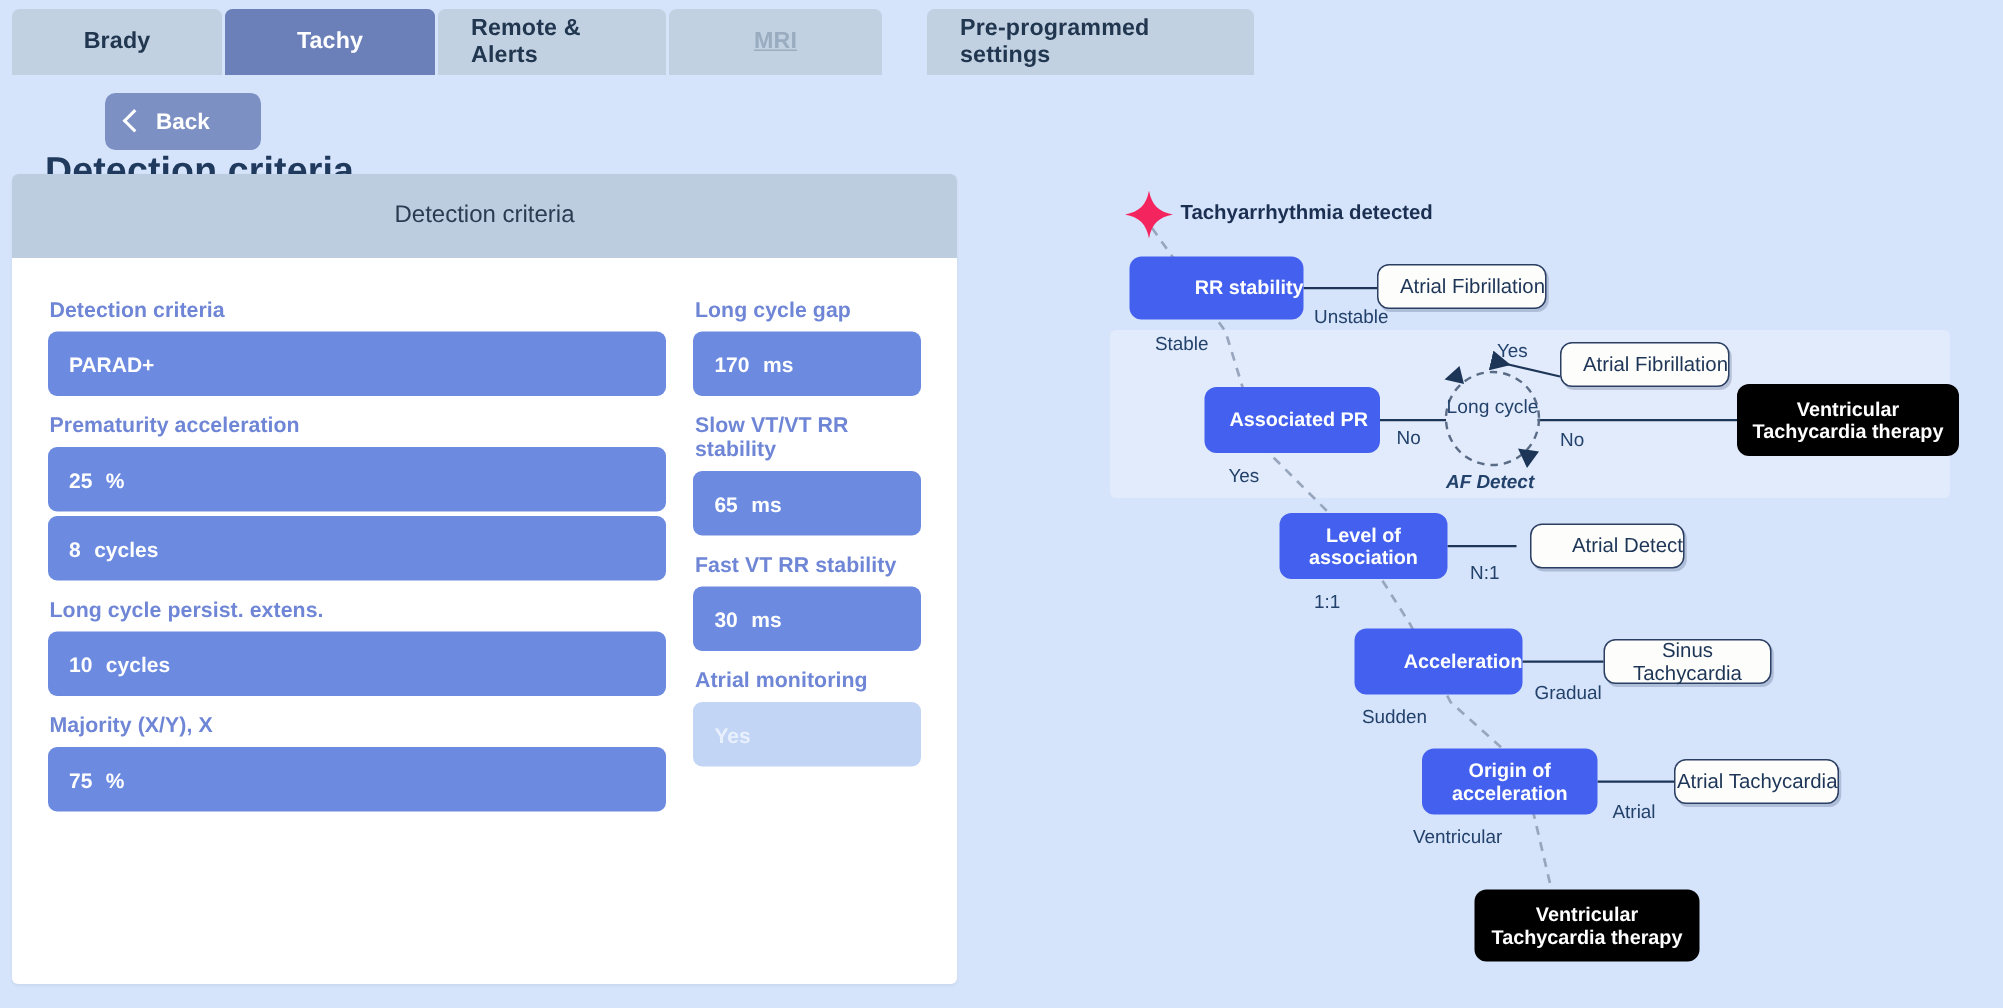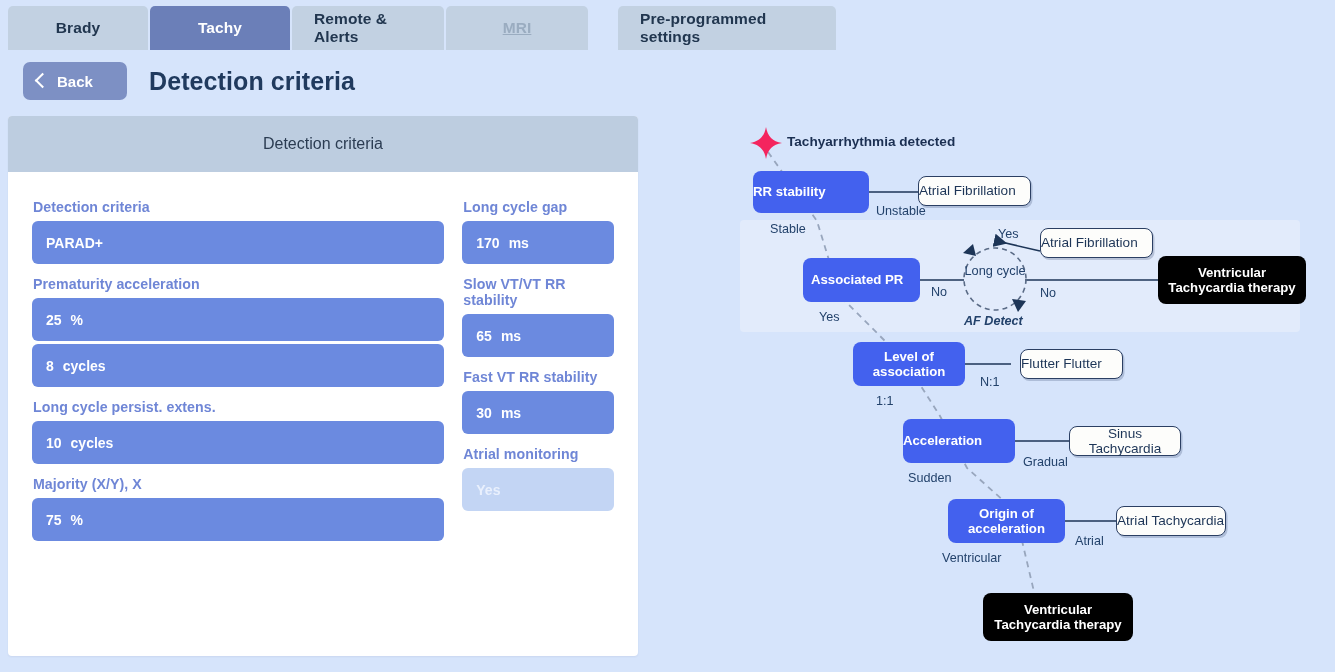--- a/index.html
+++ b/index.html
@@ -27,21 +27,21 @@
   }
   .tab.w1 { width: 140px; }
   .tab.w2 { width: 140px; }
   .tab.w3 { width: 152px; }
   .tab.w4 { width: 142px; text-decoration: underline; }
   .tab.active { background: #6b7fb8; color: #ffffff; }
   .tab.disabled { color: #9aacc0; }
   .tab.spaced { margin-left: 28px; width: 218px; }
 
   
-  .headerrow { position: absolute; left: 23px; top: 62px; display: flex; align-items: center; }
+  .headerrow { position: absolute; left: 8px; top: 62px; display: flex; align-items: center; flex-direction: column; }
   .backbtn {
     width: 104px; height: 38px;
     background: #7d90c4; color: #ffffff;
     border-radius: 7px;
     display: flex; align-items: center; gap: 9px;
     padding-left: 14px;
     font-size: 15px; font-weight: 700;
     cursor: pointer; user-select: none;
   }
   .chev { width: 11px; height: 11px; border-left: 2.4px solid #fff; border-bottom: 2.4px solid #fff;
@@ -88,21 +88,21 @@
   
   .flow { position: absolute; left: 735px; top: 116px; width: 600px; height: 556px; }
   .flow svg { position: absolute; left: 0; top: 0; }
   .afpanel {
     position: absolute; left: 5px; top: 104px;
     width: 560px; height: 112px;
     background: #e2ebfb; border-radius: 4px;
   }
   .node {
     position: absolute;
-    display: flex; align-items: center; justify-content: flex-start;
+    display: flex; align-items: center; justify-content: flex-end;
     text-align: center;
     border-radius: 8px;
     font-weight: 700; line-height: 1.14;
     user-select: none; cursor: pointer;
   }
   .node.decision { background: #4361ee; color: #ffffff; font-size: 13.2px; }
   .node.outcome {
     background: #fdfdfb; color: #1d3557; font-size: 13.6px; font-weight: 400;
     border: 1.3px solid #123; border-color: #2b3f63;
     box-shadow: 1.5px 2px 0 rgba(30,50,90,.22);
@@ -296,21 +296,21 @@
 
     <div class="node therapy" style="left:423px; top:140px; width:148px; height:48px; padding:0 8px;">
       <span>Ventricular Tachycardia therapy</span>
     </div>
 
     <div class="node decision" style="left:118px; top:226px; width:112px; height:44px; padding:0 6px;">
       <span>Level of association</span>
     </div>
 
     <div class="node outcome" style="left:285px; top:233px; width:103px; height:30px;">
-      <span>Flutter Flutter</span>
+      <span>Atrial Detect</span>
     </div>
 
     <div class="node decision" style="left:168px; top:303px; width:112px; height:44px;">
       <span>Acceleration</span>
     </div>
 
     <div class="node outcome" style="left:334px; top:310px; width:112px; height:30px;">
       <span>Sinus Tachycardia</span>
     </div>
 

